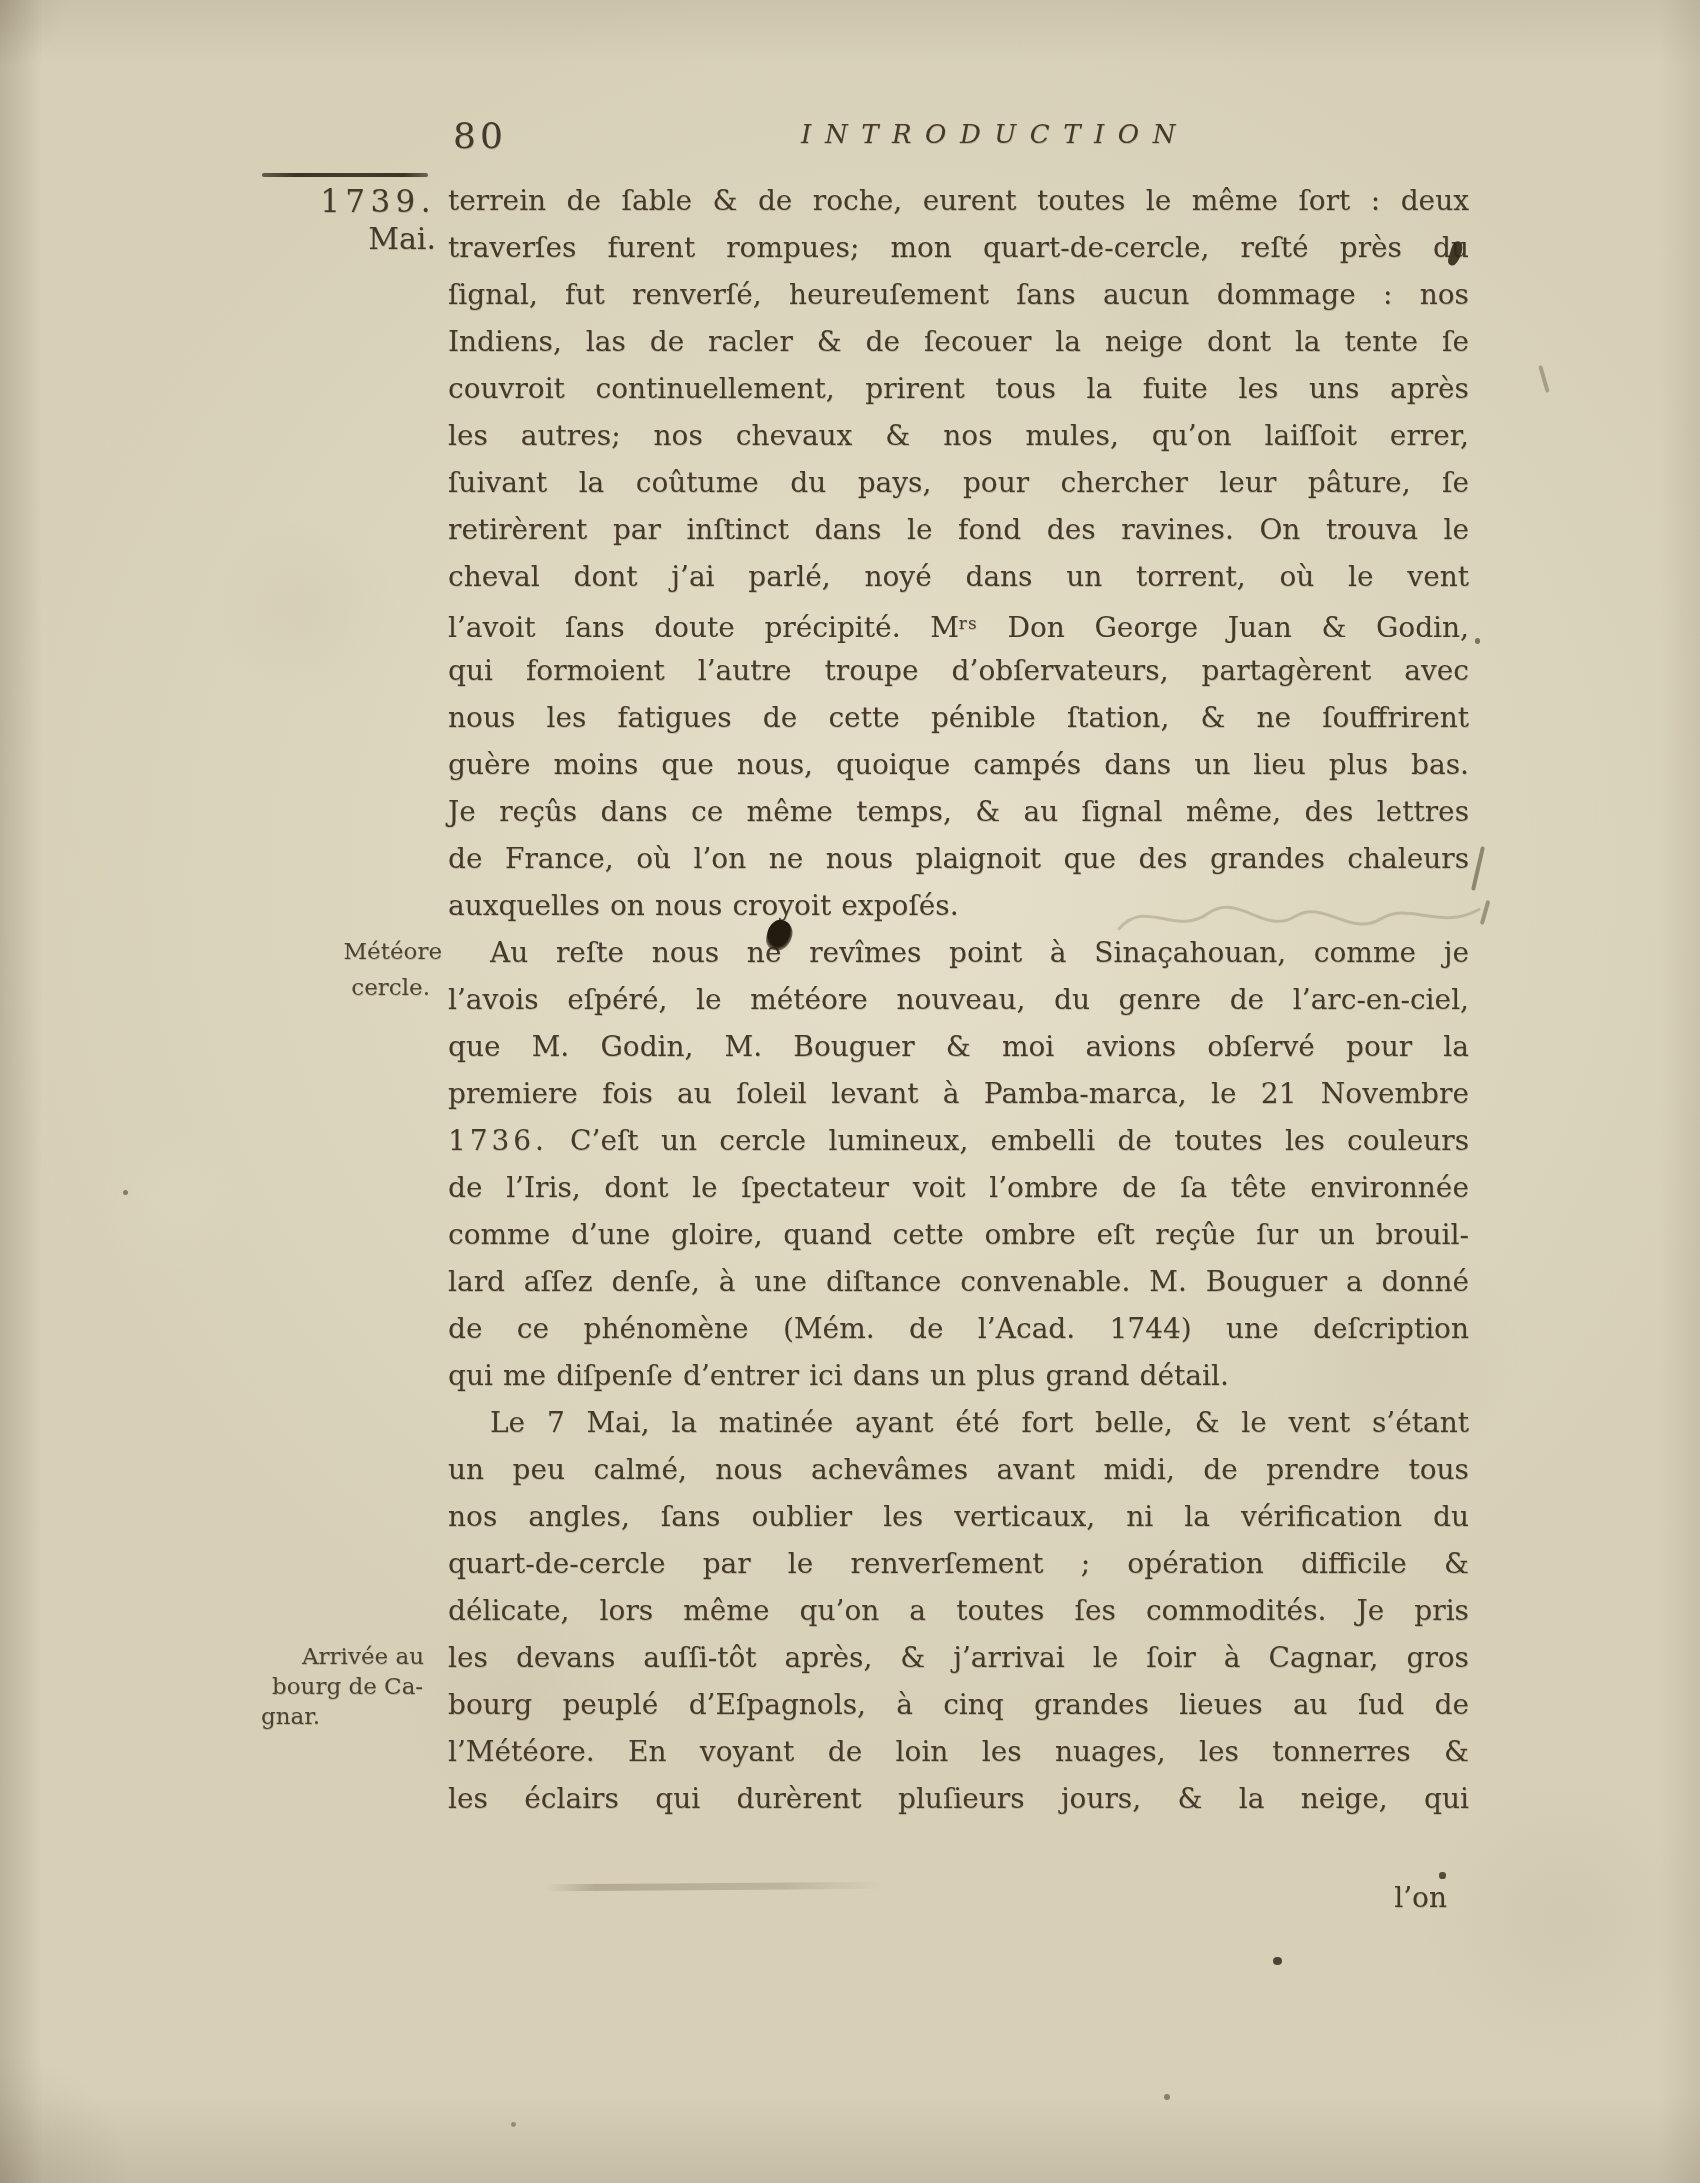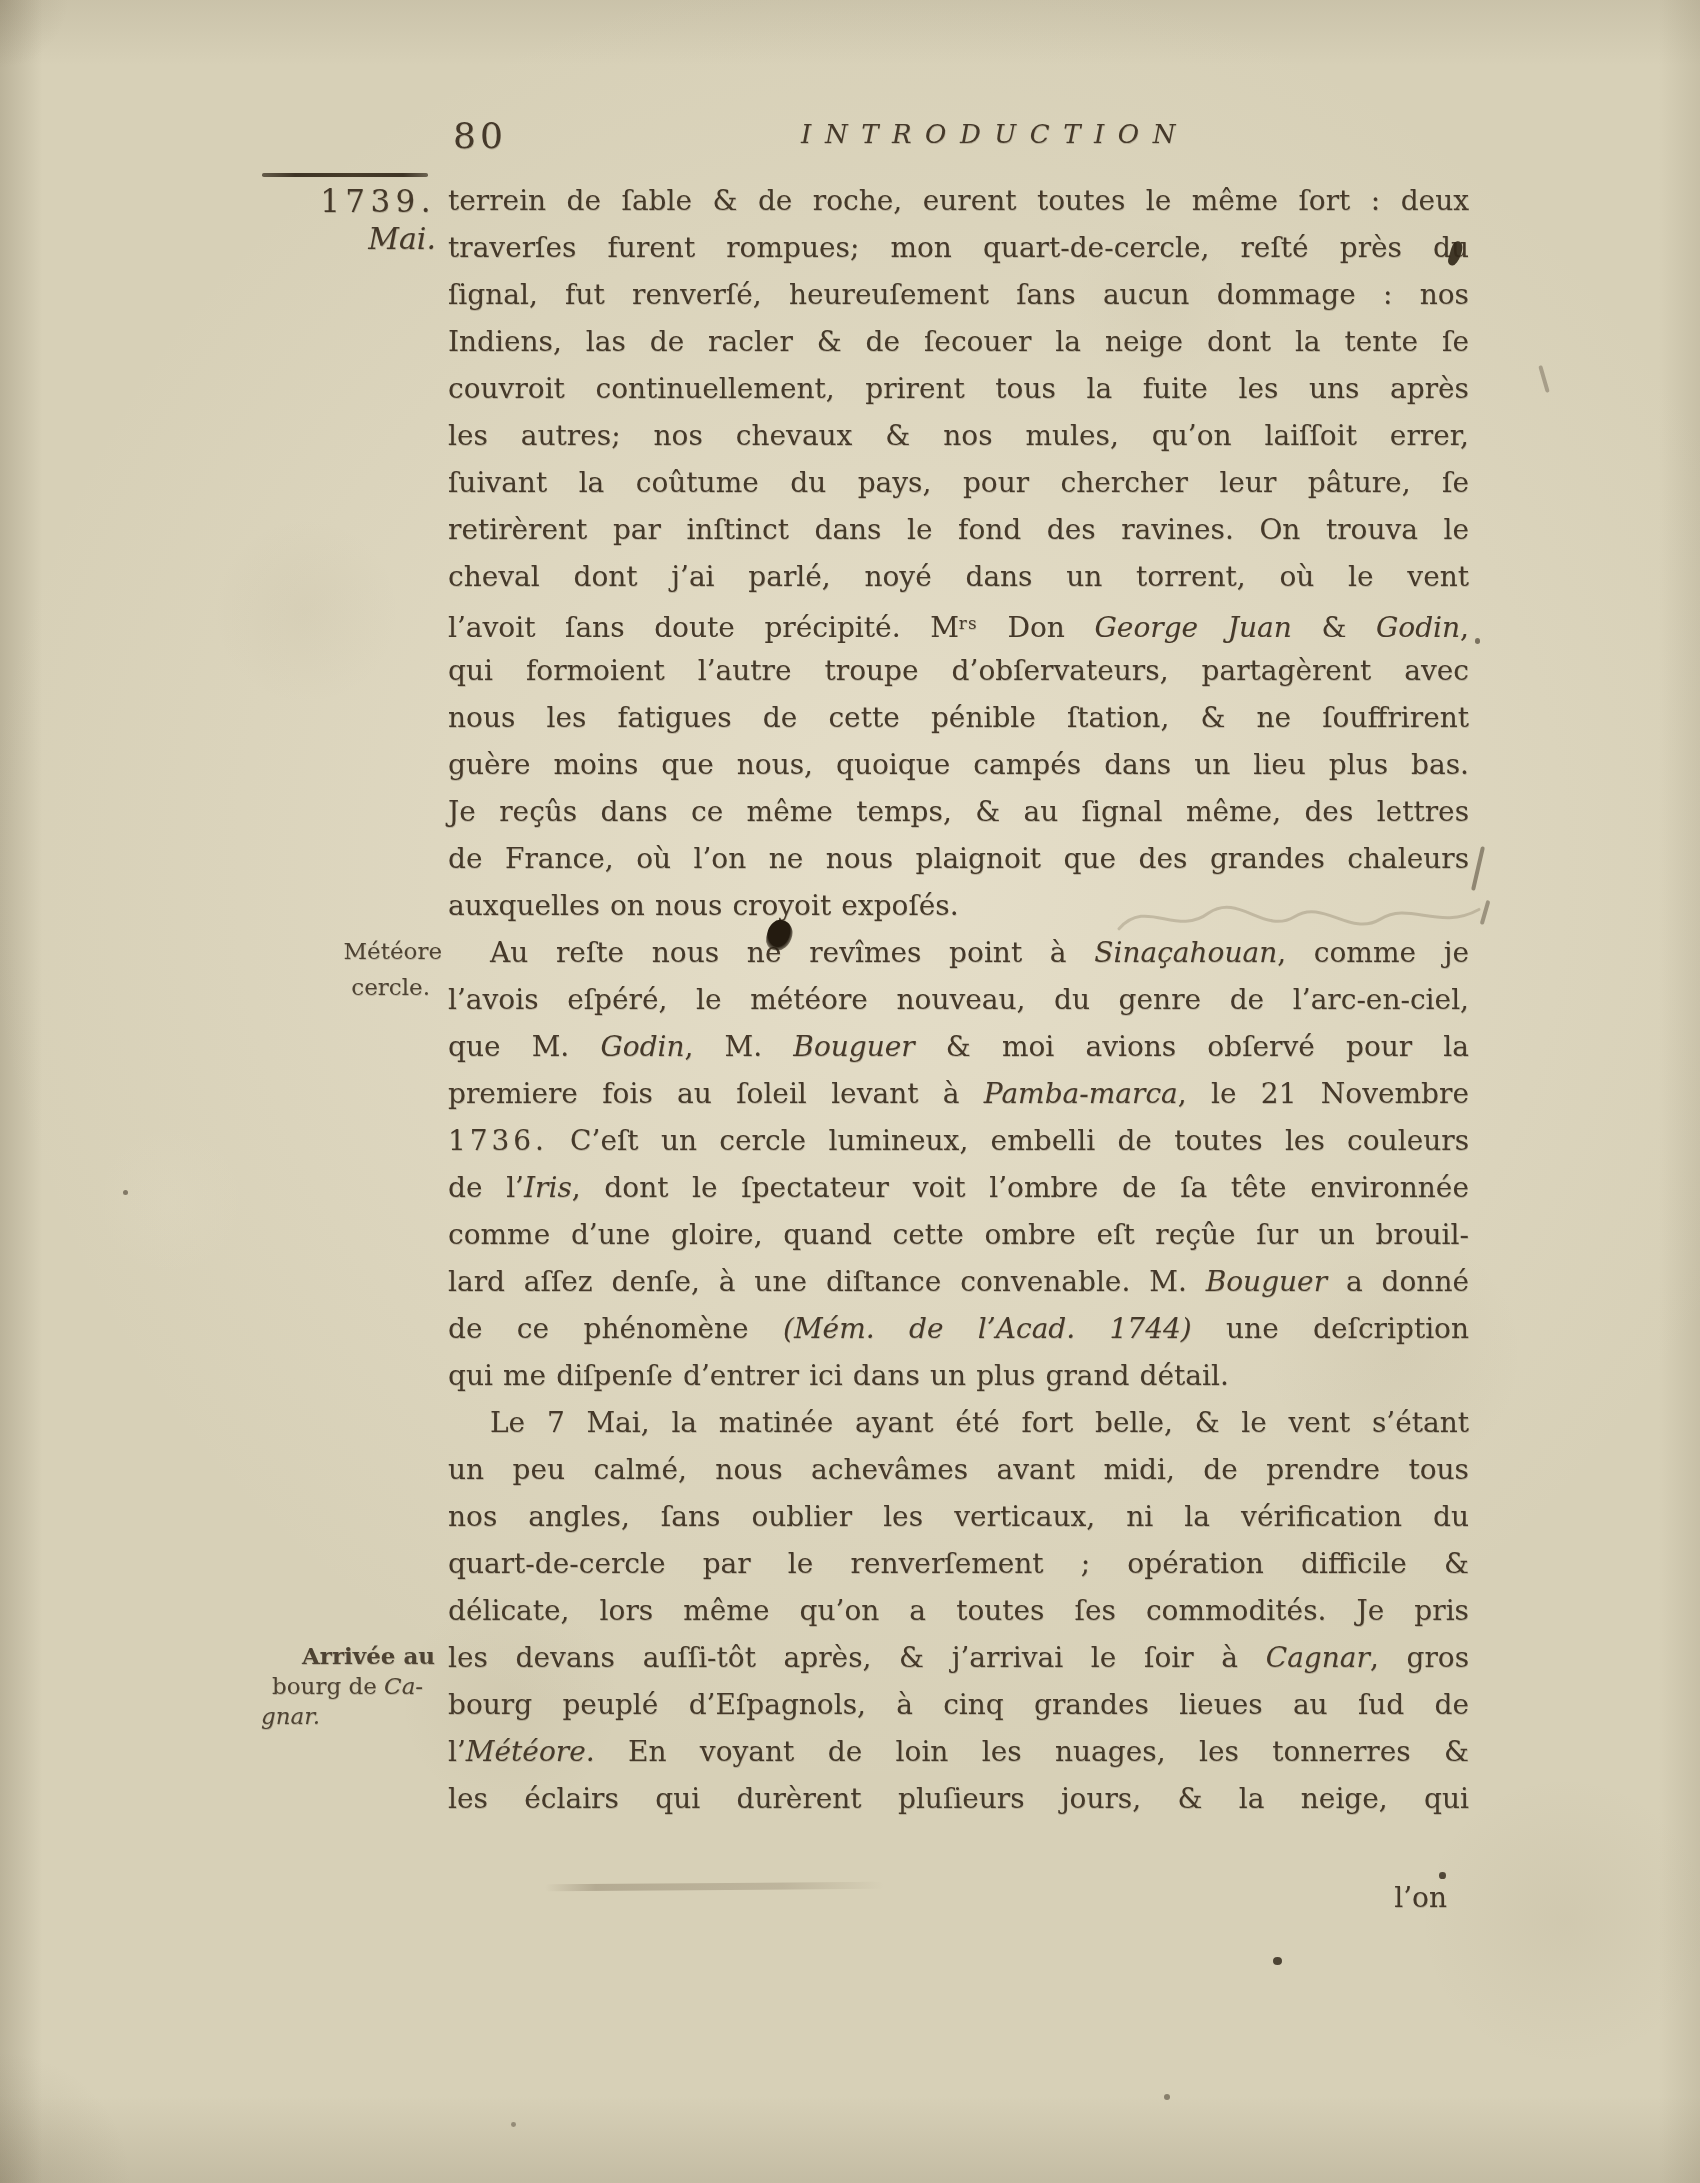--- a/index.html
+++ b/index.html
@@ -32,27 +32,27 @@
     background:linear-gradient(90deg, rgba(62,52,37,.75), #3e3425 20%, #463b29 55%, #3e3425 85%, rgba(62,52,37,.7));
     border-radius:1.8px;
   }
   .mline{white-space:nowrap;}
   .note-date{position:absolute; left:254px; top:182px; width:182px; text-align:right; font-size:31px; line-height:38px;}
   .note-date .mline:nth-child(1){letter-spacing:5.4px;}
   .note-date .mline:nth-child(2){font-size:30px;}
   .note-meteore{position:absolute; left:254px; top:933px; width:188px; text-align:right; font-size:23px; line-height:36px; color:#4e4333;}
   .note-meteore .mline:nth-child(2){padding-right:12px;}
   .note-arrivee{position:absolute; left:261px; top:1641px; width:182px; font-size:23px; line-height:30px; color:#4e4333;}
-  .note-arrivee .mline:nth-child(1){padding-left:41px;font-weight:bold;}
+  .note-arrivee .mline:nth-child(1){padding-left:41px;}
   .note-arrivee .mline:nth-child(2){padding-left:11px;}
   .text-block{position:absolute; left:448px; top:177px; width:1021px; font-size:28px; line-height:47px;}
   .tline{height:47px; text-align:justify; text-align-last:justify; word-spacing:1.2px;}
   .tline.lastline{text-align-last:left;}
   .tline.indent{text-indent:42px;}
-  .it{font-style:italic;}
+  .it{}
   .sup{font-size:60%; vertical-align:0.45em; letter-spacing:1.2px;}
   .spread{letter-spacing:0.14em;}
   .catchword{position:absolute; right:254px; top:1881px; font-size:28px;}
   
   .blot-ne{position:absolute; left:767px; top:920px; width:25.4px; height:31px;
     background:radial-gradient(ellipse at 45% 40%, #241b10 55%, rgba(36,27,16,0.3) 78%, transparent 86%);
     border-radius:48% 52% 58% 42%/55% 45% 62% 38%; transform:rotate(12deg);}
   .blot-du{position:absolute; left:1450px; top:241px; width:11px; height:25.4px; background:#33291a;
     border-radius:50% 50% 62% 38%/42% 46% 72% 28%; transform:rotate(16deg); opacity:.92;}
   .speck{position:absolute; background:#3a3022; border-radius:50%;}

